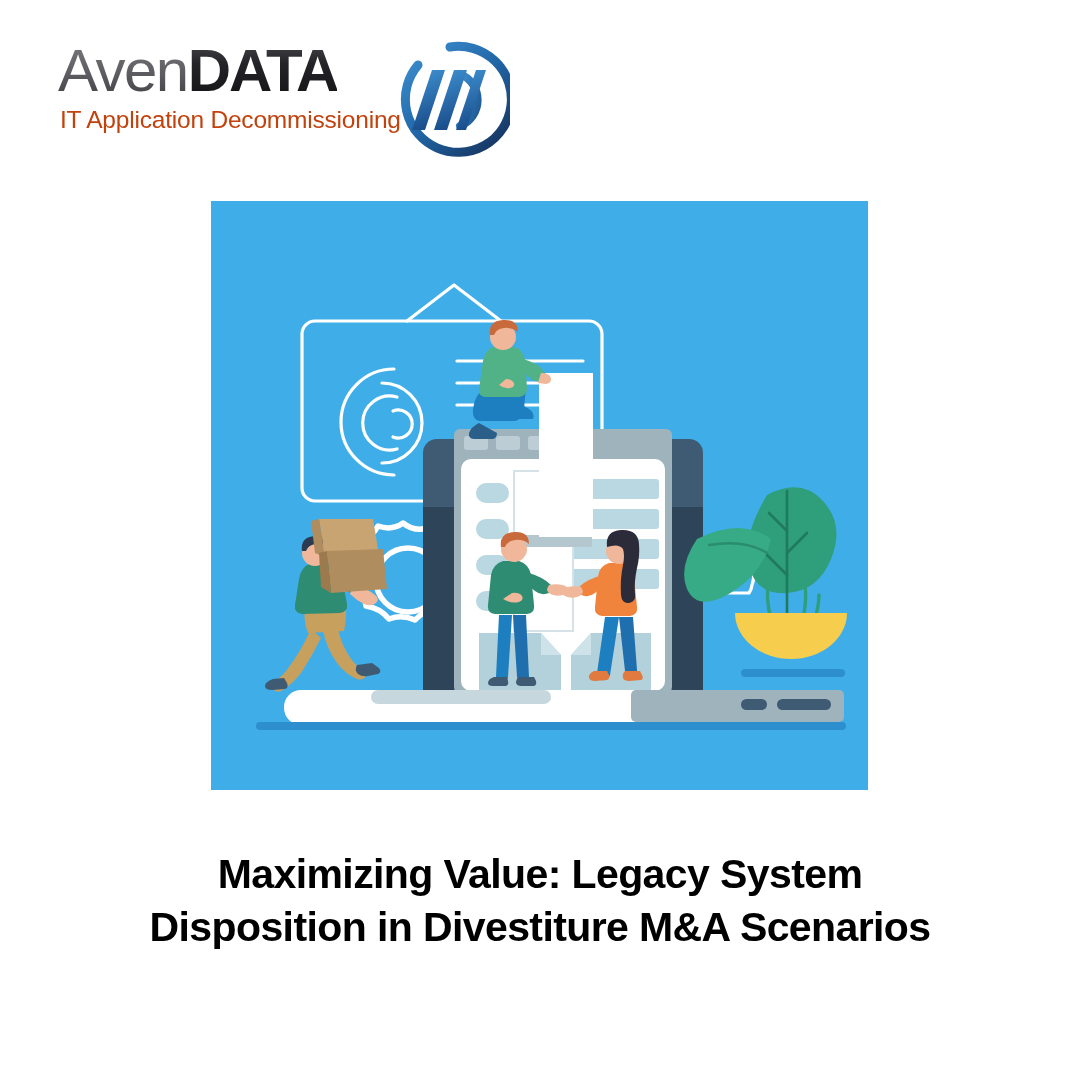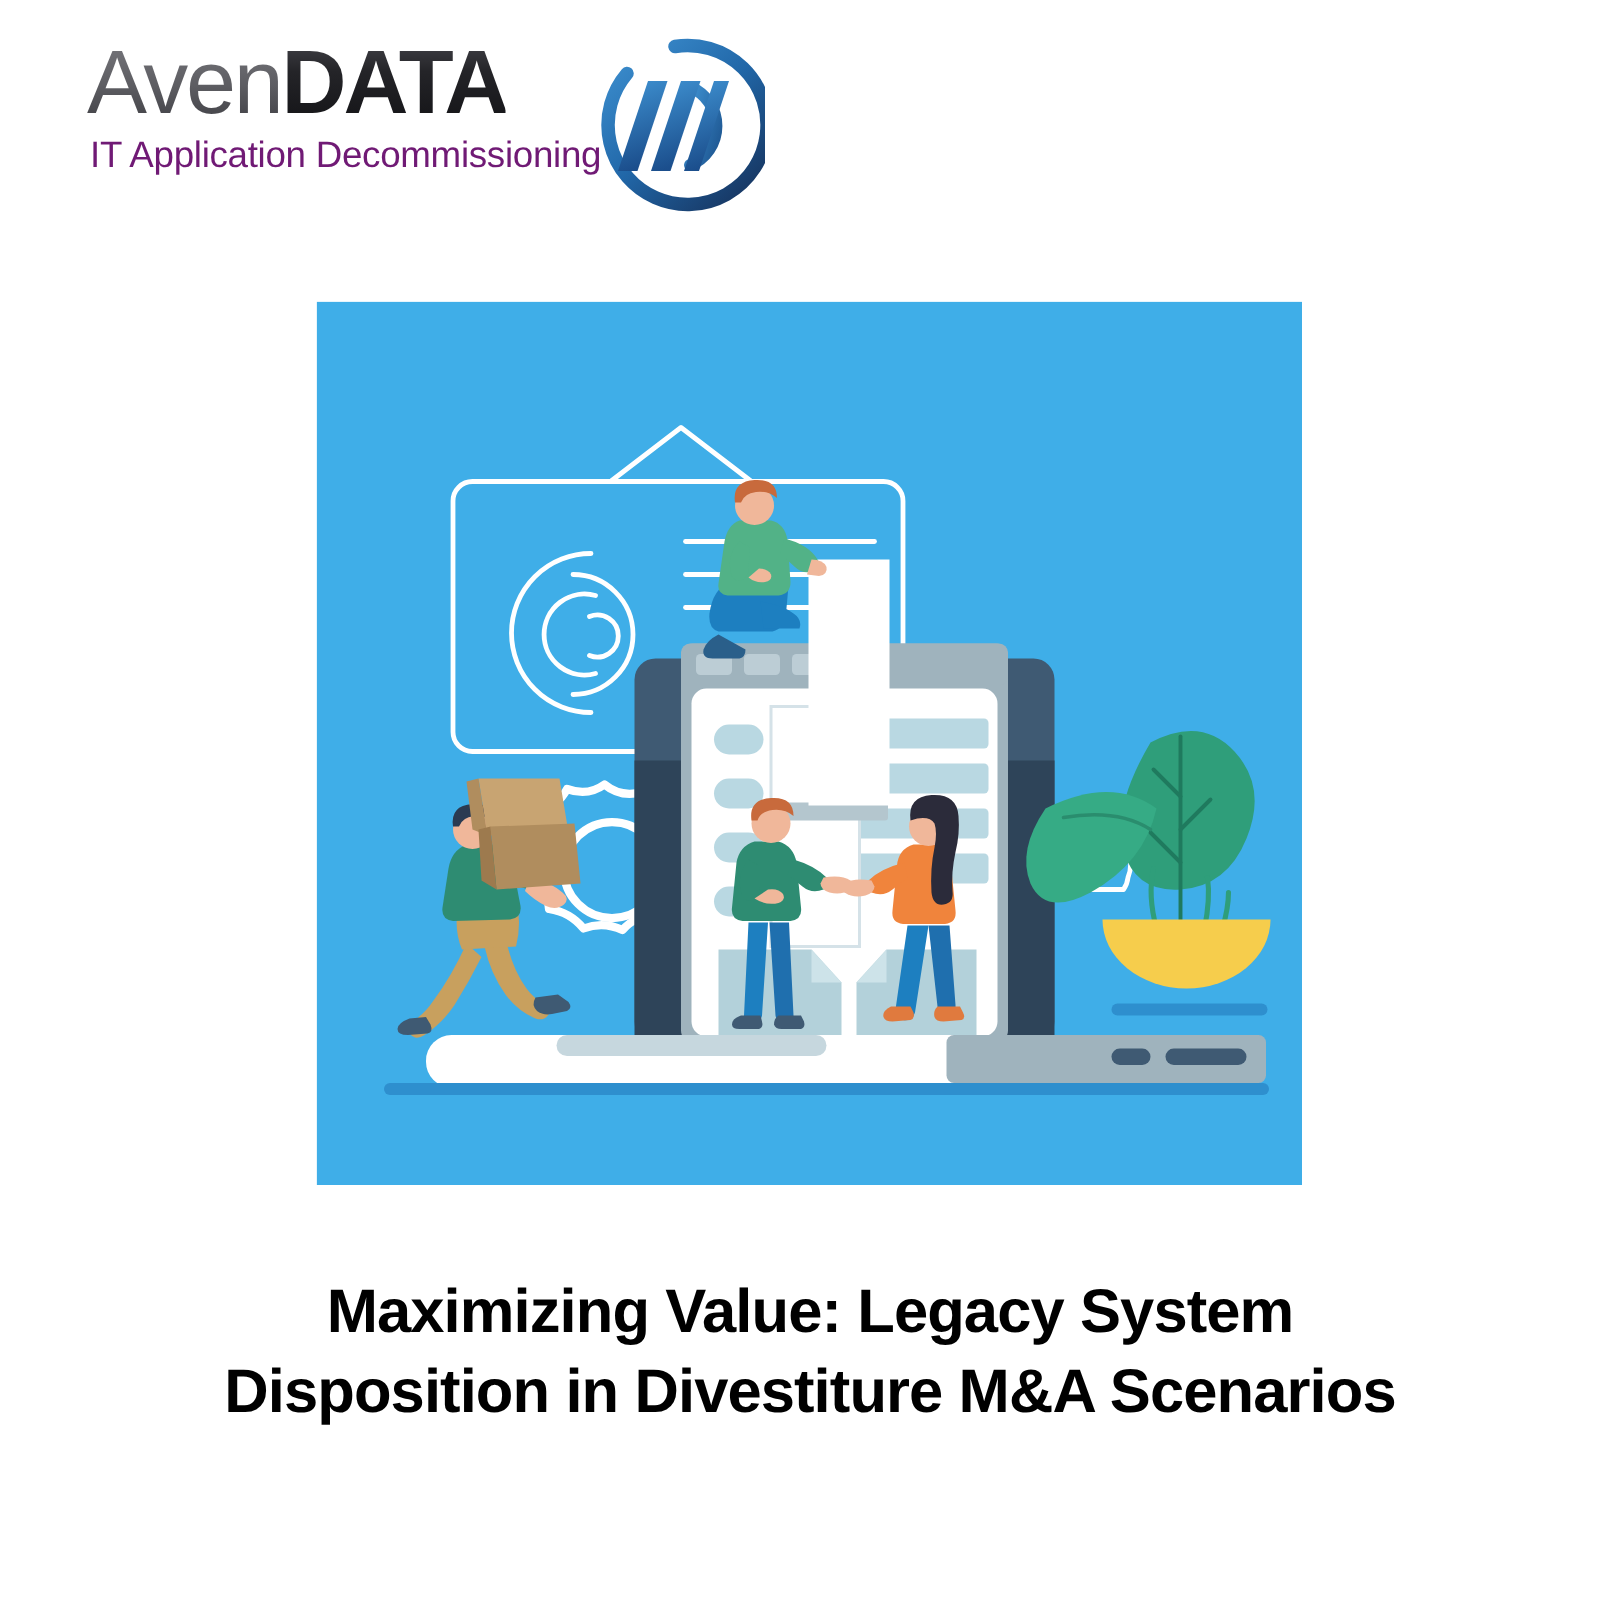--- a/index.html
+++ b/index.html
@@ -14,21 +14,21 @@
   body {
     font-family: "Liberation Sans", "DejaVu Sans", sans-serif;
     position: relative;
     overflow: hidden;
   }
 
   
   .logo-block {
     position: absolute;
     left: 58px;
-    top: 22px;
+    top: 38px;
     width: 430px;
     height: 115px;
   }
   .logo-wordmark {
     position: absolute;
     left: 0;
     top: 0;
     height: 66px;
     line-height: 66px;
     white-space: nowrap;
@@ -51,21 +51,21 @@
     background-clip: text;
     -webkit-text-fill-color: transparent;
     color: #1b1b1f;
   }
   .logo-tagline {
     position: absolute;
     left: 2px;
     top: 68px;
     font-size: 24.5px;
     font-weight: 400;
-    color: #701a75;
+    color: #c2410c;
     letter-spacing: -0.2px;
     white-space: nowrap;
   }
   .logo-mark {
     position: absolute;
     left: 332px;
     top: 2px;
     width: 120px;
     height: 120px;
   }

